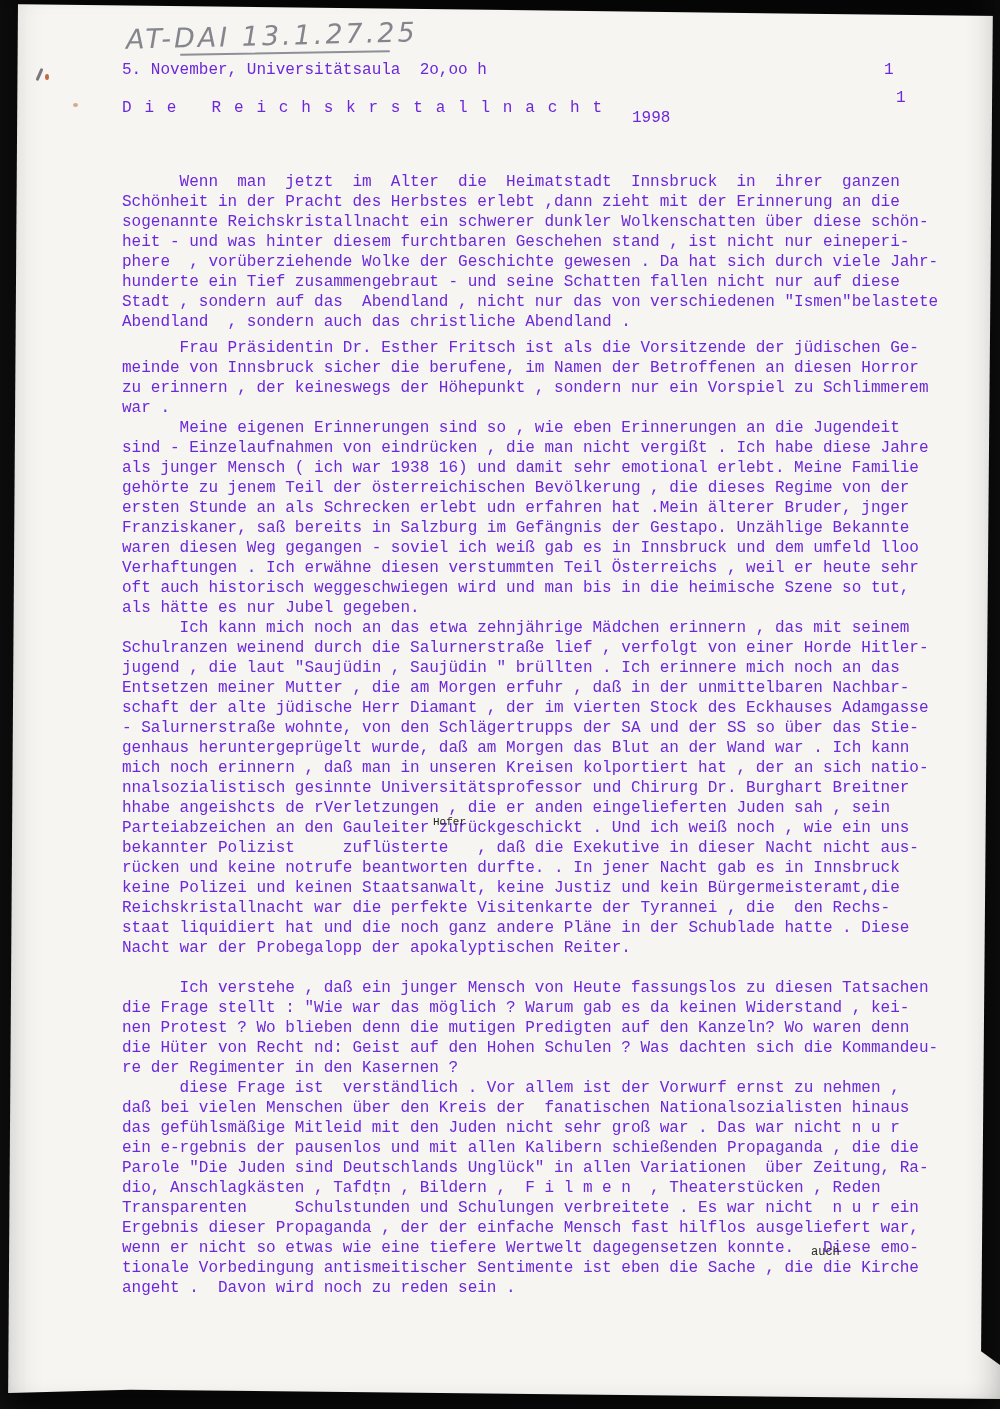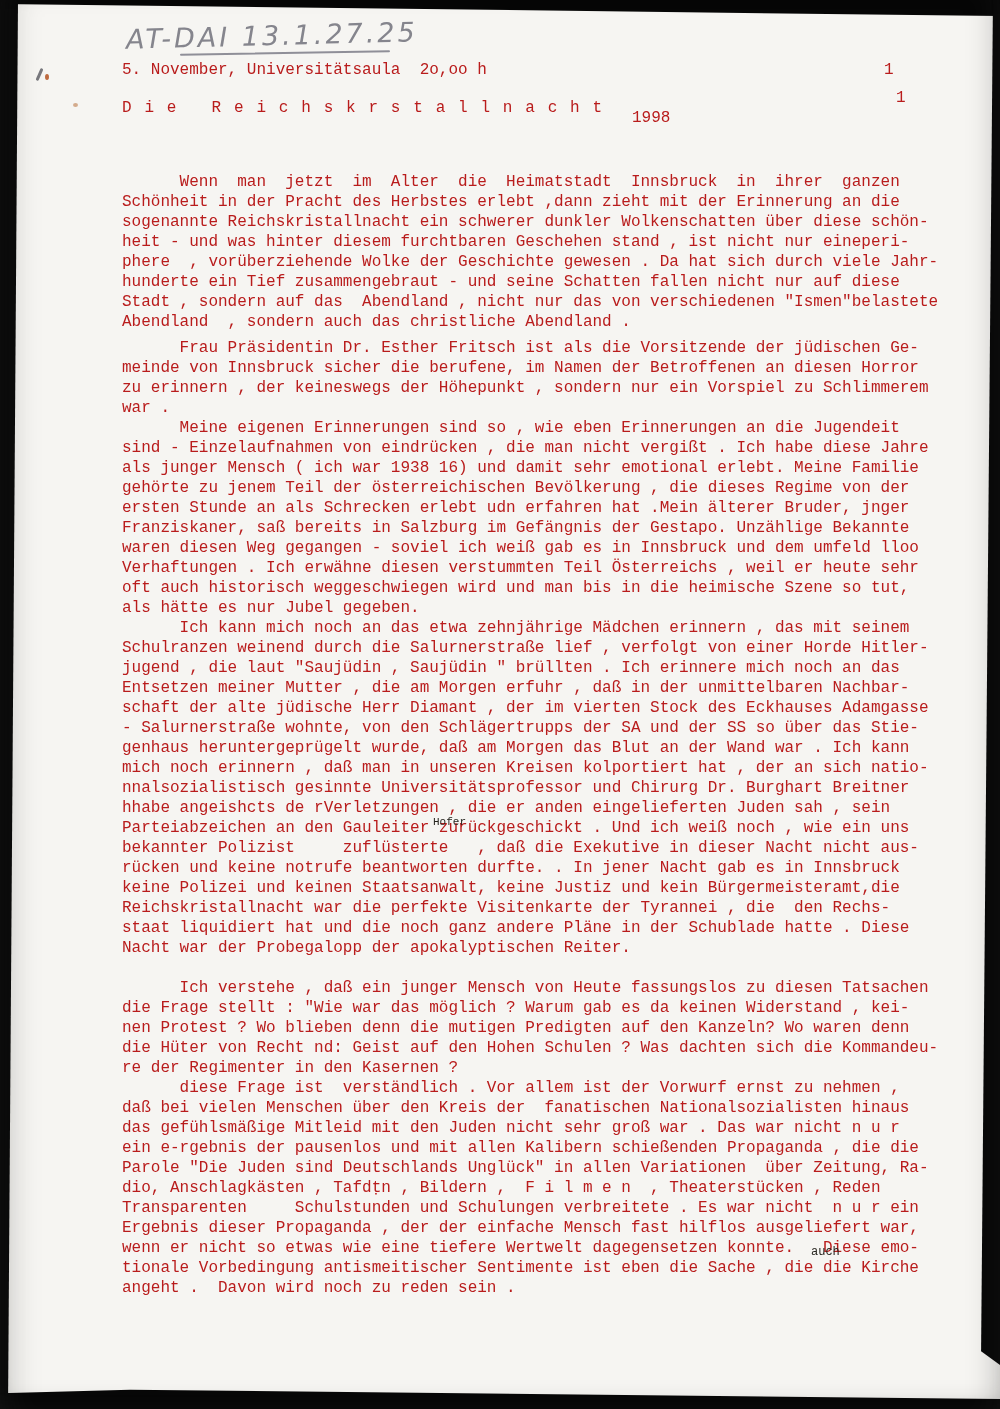--- a/index.html
+++ b/index.html
@@ -24,21 +24,21 @@
     clip-path:polygon(0 0,90% 0,40% 100%,0 100%);}
   .edge-right{left:978px;top:0;width:22px;height:1365px;
     clip-path:polygon(68% 0,100% 0,100% 100%,14% 99%);}
   .edge-bottom{left:0;top:1388px;width:1000px;height:21px;
     clip-path:polygon(0 25%,13% 8%,100% 52%,100% 100%,0 100%);}
 
   .typed{
     position:absolute;left:122px;
     white-space:pre;
     font-size:16px;line-height:20px;
-    color:#b91c1c;
+    color:#6d28d9;
     letter-spacing:0;
   }
   .block-a{top:172px;}
   .block-b{top:338px;}
   .block-c{top:978px;}
   .block-d{top:1304px;}
 
   .hdr-date{top:60px;}
   .hdr-year{top:60px;left:632px;margin-top:48px;}
   .hdr-page1{top:60px;left:884px;}

